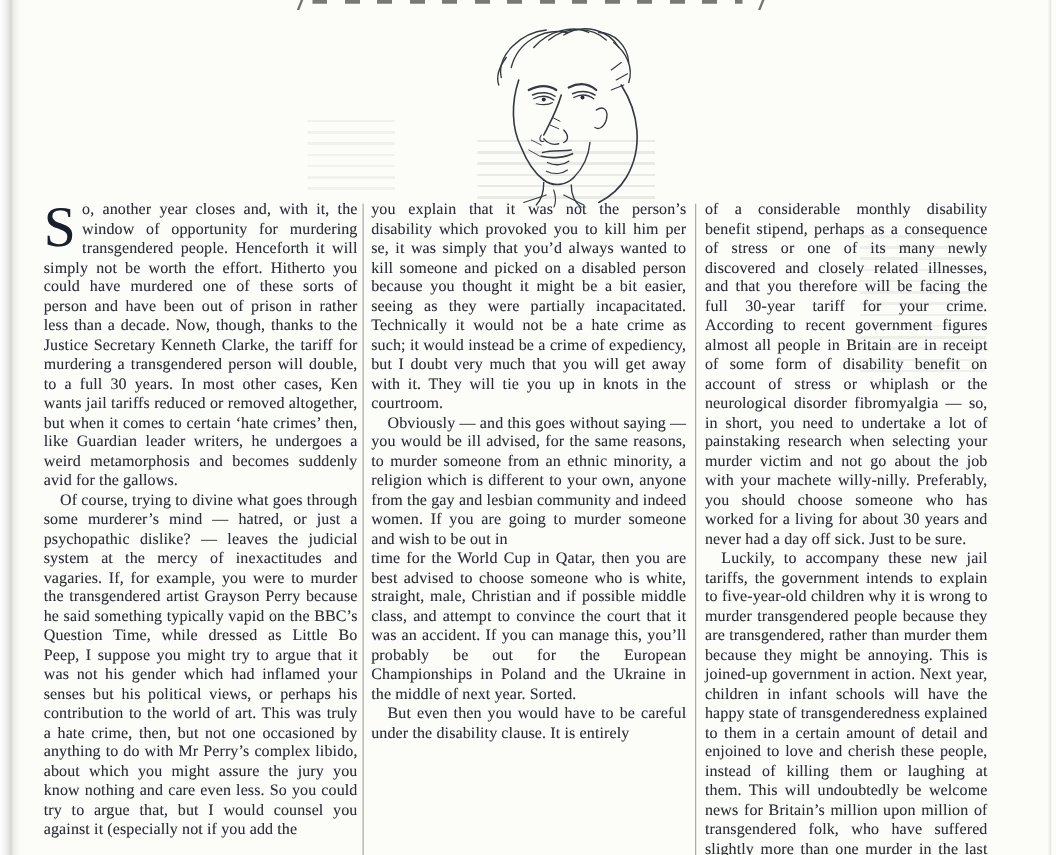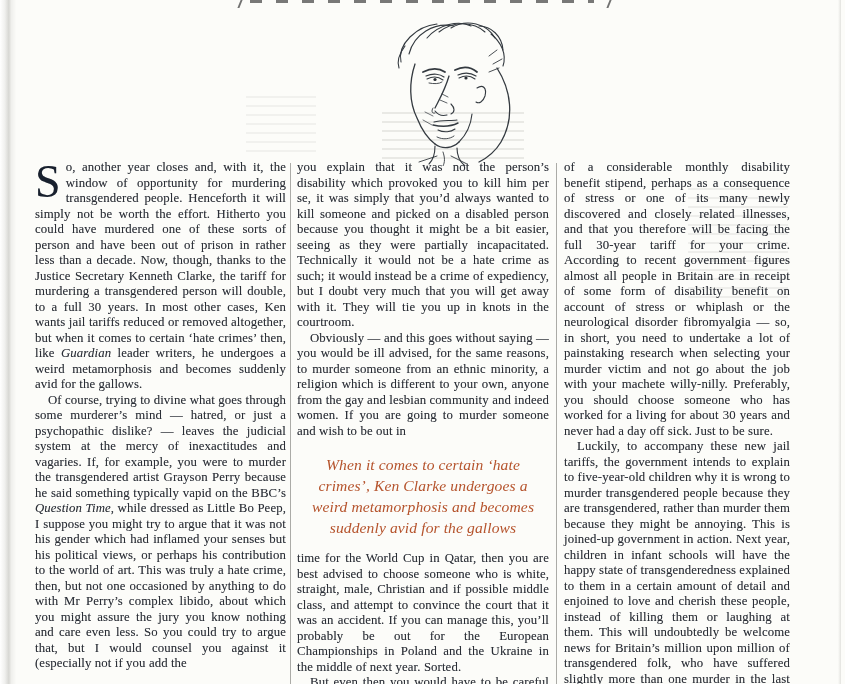--- a/index.html
+++ b/index.html
@@ -62,21 +62,21 @@
   #col2{left:297px;width:252px;}
   #col3{left:564px;width:226px;}
   .col p{margin:0;}
   .col p.indent{text-indent:13px;}
   .dropcap{
     float:left;
     font-size:46px;line-height:38px;
     padding:3px 5px 0 0;
     color:#18202e;
   }
-  .it{font-style:italic;}
+  .it{}
   .pullquote{
     font-style:italic;
     text-align:center;
     font-size:15.6px;line-height:21px;
     margin:15px 4px 13px 4px;
     text-shadow:none;
   }
 
   
   .vrule{position:absolute;top:163px;bottom:0;width:1px;background:#ababa7;}
@@ -151,21 +151,20 @@
     </svg>
   </div>
 
   <div id="col1" class="col">
       <p class="noindent"><span class="dropcap">S</span><span>o, another year closes and, with it, the window of opportunity for murdering transgendered people. Henceforth it will simply not be worth the effort. Hitherto you could have murdered one of these sorts of person and have been out of prison in rather less than a decade. Now, though, thanks to the Justice Secretary Kenneth Clarke, the tariff for murdering a transgendered person will double, to a full 30 years. In most other cases, Ken wants jail tariffs reduced or removed altogether, but when it comes to certain ‘hate crimes’ then, like </span><span class="it">Guardian</span><span> leader writers, he undergoes a weird metamorphosis and becomes suddenly avid for the gallows.</span></p>
       <p class="indent"><span>Of course, trying to divine what goes through some murderer’s mind — hatred, or just a psychopathic dislike? — leaves the judicial system at the mercy of inexactitudes and vagaries. If, for example, you were to murder the transgendered artist Grayson Perry because he said something typically vapid on the BBC’s </span><span class="it">Question Time</span><span>, while dressed as Little Bo Peep, I suppose you might try to argue that it was not his gender which had inflamed your senses but his political views, or perhaps his contribution to the world of art. This was truly a hate crime, then, but not one occasioned by anything to do with Mr Perry’s complex libido, about which you might assure the jury you know nothing and care even less. So you could try to argue that, but I would counsel you against it (especially not if you add the</span></p>
     </div>
   <div id="col2" class="col">
       <p class="noindent"><span>you explain that it was not the person’s disability which provoked you to kill him per se, it was simply that you’d always wanted to kill someone and picked on a disabled person because you thought it might be a bit easier, seeing as they were partially incapacitated. Technically it would not be a hate crime as such; it would instead be a crime of expediency, but I doubt very much that you will get away with it. They will tie you up in knots in the courtroom.</span></p>
       <p class="indent"><span>Obviously — and this goes without saying — you would be ill advised, for the same reasons, to murder someone from an ethnic minority, a religion which is different to your own, anyone from the gay and lesbian community and indeed women. If you are going to murder someone and wish to be out in</span></p>
-      <div class="pullquote" style="color: rgb(181, 83, 44);">When it comes to certain ‘hate crimes’, Ken Clarke undergoes a weird metamorphosis and becomes suddenly avid for the gallows</div>
       <p class="noindent"><span>time for the World Cup in Qatar, then you are best advised to choose someone who is white, straight, male, Christian and if possible middle class, and attempt to convince the court that it was an accident. If you can manage this, you’ll probably be out for the European Championships in Poland and the Ukraine in the middle of next year. Sorted.</span></p>
       <p class="indent"><span>But even then you would have to be careful under the disability clause. It is entirely</span></p>
     </div>
   <div id="col3" class="col">
       <p class="noindent"><span>of a considerable monthly disability benefit stipend, perhaps as a consequence of stress or one of its many newly discovered and closely related illnesses, and that you therefore will be facing the full 30-year tariff for your crime. According to recent government figures almost all people in Britain are in receipt of some form of disability benefit on account of stress or whiplash or the neurological disorder fibromyalgia — so, in short, you need to undertake a lot of painstaking research when selecting your murder victim and not go about the job with your machete willy-nilly. Preferably, you should choose someone who has worked for a living for about 30 years and never had a day off sick. Just to be sure.</span></p>
       <p class="indent"><span>Luckily, to accompany these new jail tariffs, the government intends to explain to five-year-old children why it is wrong to murder transgendered people because they are transgendered, rather than murder them because they might be annoying. This is joined-up government in action. Next year, children in infant schools will have the happy state of transgenderedness explained to them in a certain amount of detail and enjoined to love and cherish these people, instead of killing them or laughing at them. This will undoubtedly be welcome news for Britain’s million upon million of transgendered folk, who have suffered slightly more than one murder in the last ten years.</span></p>
     </div>
 
   <div id="rule1" class="vrule"></div>
   <div id="rule2" class="vrule"></div>

